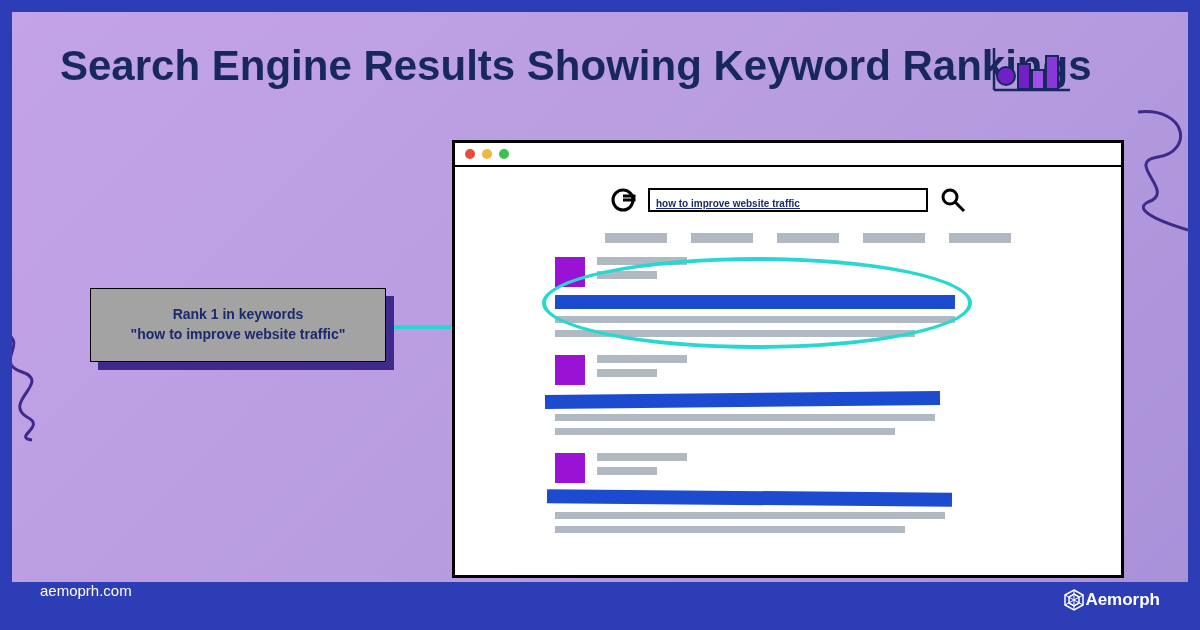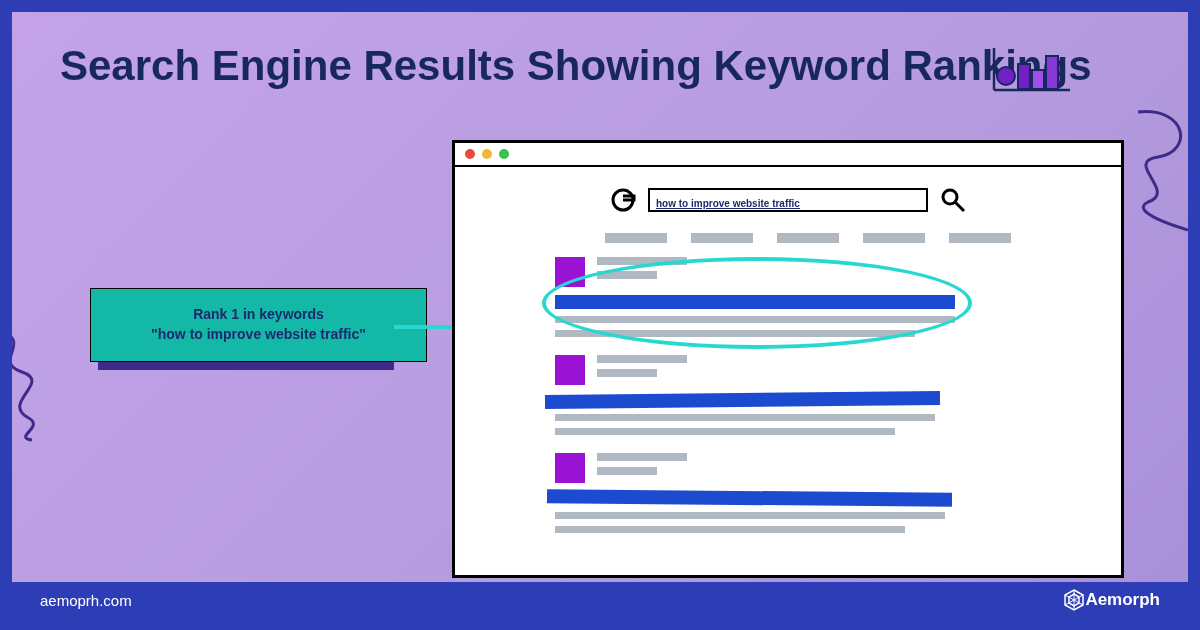--- a/index.html
+++ b/index.html
@@ -47,23 +47,23 @@
     left: 86px;
     top: 284px;
     width: 296px;
     height: 74px;
     background: #3d2a8a;
   }
   .callout {
     position: absolute;
     left: 78px;
     top: 276px;
-    width: 337px;
+    width: 296px;
     height: 74px;
-    background: #14b8a6;
+    background: #a3a3a3;
     border: 1.5px solid #000;
     display: flex;
     flex-direction: column;
     align-items: center;
     justify-content: center;
     font-size: 14px;
     font-weight: bold;
     color: #1b2a6e;
     text-align: left;
     line-height: 1.4;
@@ -152,21 +152,20 @@
     pointer-events: none;
   }
   .footer {
     position: absolute;
     left: 0;
     bottom: 0;
     width: 100%;
     height: 36px;
     background: #2c3db5;
     display: flex;
-    align-items: center;
     justify-content: space-between;
     padding: 0 28px;
     color: #fff;
     font-size: 15px;
   }
   .brand {
     display: flex;
     align-items: center;
     gap: 0;
     font-weight: bold;

